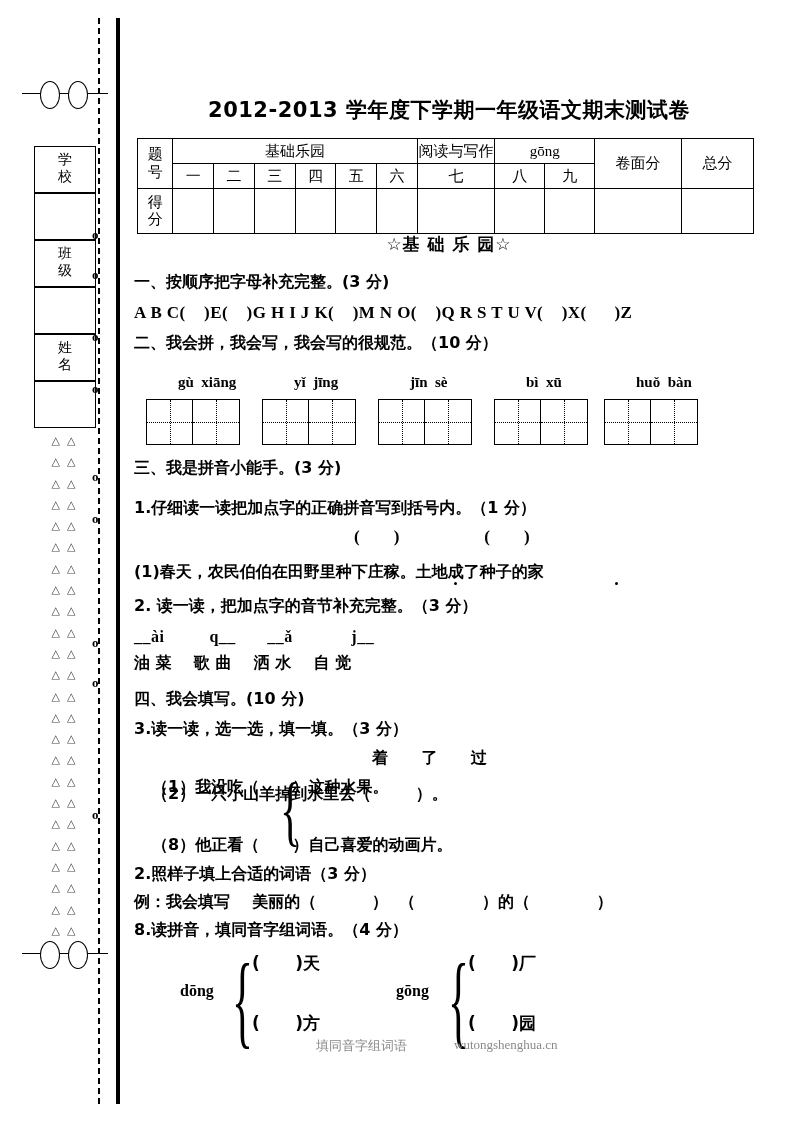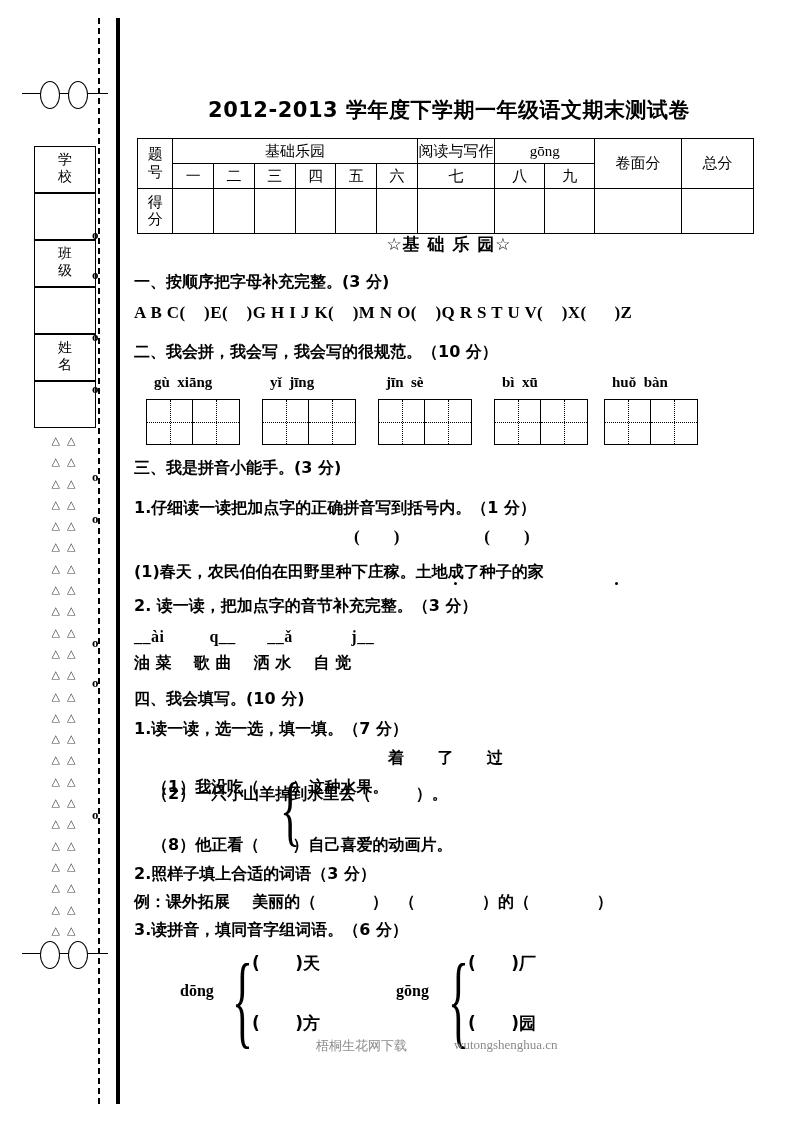--- a/index.html
+++ b/index.html
@@ -91,21 +91,21 @@
     position:absolute;left:0;top:303px;
     font-family:"Liberation Serif","DejaVu Serif",serif;
     font-weight:bold;font-size:17px;white-space:pre;letter-spacing:0.4px;
   }
 
   
   .pyrow{position:absolute;top:374px;left:0;width:630px;height:22px;}
   .py{
     position:absolute;top:0;
     font-family:"Liberation Serif","DejaVu Serif",serif;
-    font-weight:bold;font-size:15px;white-space:pre;
+    font-weight:bold;font-size:15px;white-space:pre;margin-left:24px;
   }
 
   
   .tzg{position:absolute;top:399px;height:46px;border:1.6px solid #000;box-sizing:border-box;display:flex;}
   .tzg .cell{
     width:46px;height:100%;box-sizing:border-box;position:relative;
     border-right:1.6px solid #000;
   }
   .tzg .cell:last-child{border-right:none;}
   .tzg .cell:before{
@@ -300,21 +300,21 @@
         <td></td>
       </tr>
     </tbody>
       </table>
 
     <div class="star-head">☆基 础 乐 园☆</div>
 
     <div class="ln" style="top:272px">一、按顺序把字母补充完整。(3 分)</div>
     <div class="alpha">A B C(    )E(    )G H I J K(    )M N O(    )Q R S T U V(    )X(      )Z</div>
 
-    <div class="ln" style="top:342px">二、我会拼，我会写，我会写的很规范。（10 分）</div>
+    <div class="ln" style="top:333px">二、我会拼，我会写，我会写的很规范。（10 分）</div>
 
     <div class="pyrow">
       <div class="py" style="left:20px">gù  xiāng</div>
       <div class="py" style="left:136px">yǐ  jīng</div>
       <div class="py" style="left:252px">jīn  sè</div>
       <div class="py" style="left:368px">bì  xū</div>
       <div class="py" style="left:478px">huǒ  bàn</div>
     </div>
 
     <div class="tzg" style="left:12px">
@@ -343,46 +343,46 @@
     <div class="paren" style="top:527px;left:220px">(        )                    (        )</div>
     <div class="ln" style="top:562px">(1)春天，农民伯伯在田野里种下庄稼。土地成了种子的家</div>
     <div class="dotmark" style="left:320px;top:582px"></div>
     <div class="dotmark" style="left:481px;top:582px"></div>
 
     <div class="ln" style="top:596px">2. 读一读，把加点字的音节补充完整。（3 分）</div>
     <div class="frag">__ài          q__       __ǎ             j__</div>
     <div class="ln" style="top:653px">油 菜    歌 曲    洒 水    自 觉</div>
 
     <div class="ln" style="top:689px">四、我会填写。(10 分)</div>
-    <div class="ln" style="top:719px">1.读一读，选一选，填一填。（7 分）</div>
-    <div class="ln" style="top:748px;left:254px">着      了      过</div>
+    <div class="ln" style="top:719px">3.读一读，选一选，填一填。（3 分）</div>
+    <div class="ln" style="top:748px;left:238px">着      了      过</div>
 
     <div class="brace-left">{</div>
     <div class="ln" style="top:777px;left:18px">（1）我没吃（      ）这种水果。</div>
     <div class="ln" style="top:784px;left:18px">（2）一只小山羊掉到水里去（        ）。</div>
     <div class="ln" style="top:835px;left:18px">（8）他正看（      ）自己喜爱的动画片。</div>
 
     <div class="ln" style="top:864px">2.照样子填上合适的词语（3 分）</div>
-    <div class="ln" style="top:892px">例：课外拓展    美丽的（          ）  （            ）的（            ）</div>
-
-    <div class="ln" style="top:920px">3.读拼音，填同音字组词语。（6 分）</div>
+    <div class="ln" style="top:892px">例：我会填写    美丽的（          ）  （            ）的（            ）</div>
+
+    <div class="ln" style="top:920px">8.读拼音，填同音字组词语。（4 分）</div>
 
     <div class="bgroup" style="left:46px;top:952px">
       <div class="blabel">dōng</div>
       <div class="bbrace">{</div>
       <div class="bitem bi1">(      )天</div>
       <div class="bitem bi2">(      )方</div>
     </div>
 
     <div class="bgroup" style="left:262px;top:952px">
       <div class="blabel">gōng</div>
       <div class="bbrace">{</div>
       <div class="bitem bi1">(      )厂</div>
       <div class="bitem bi2">(      )园</div>
     </div>
 
     <div class="footer">
-      <span class="f1">梧桐生花网下载</span>
+      <span class="f1">填同音字组词语</span>
       <span class="f2">wutongshenghua.cn</span>
     </div>
 
   </div>
 </div>
 
 </body></html>

